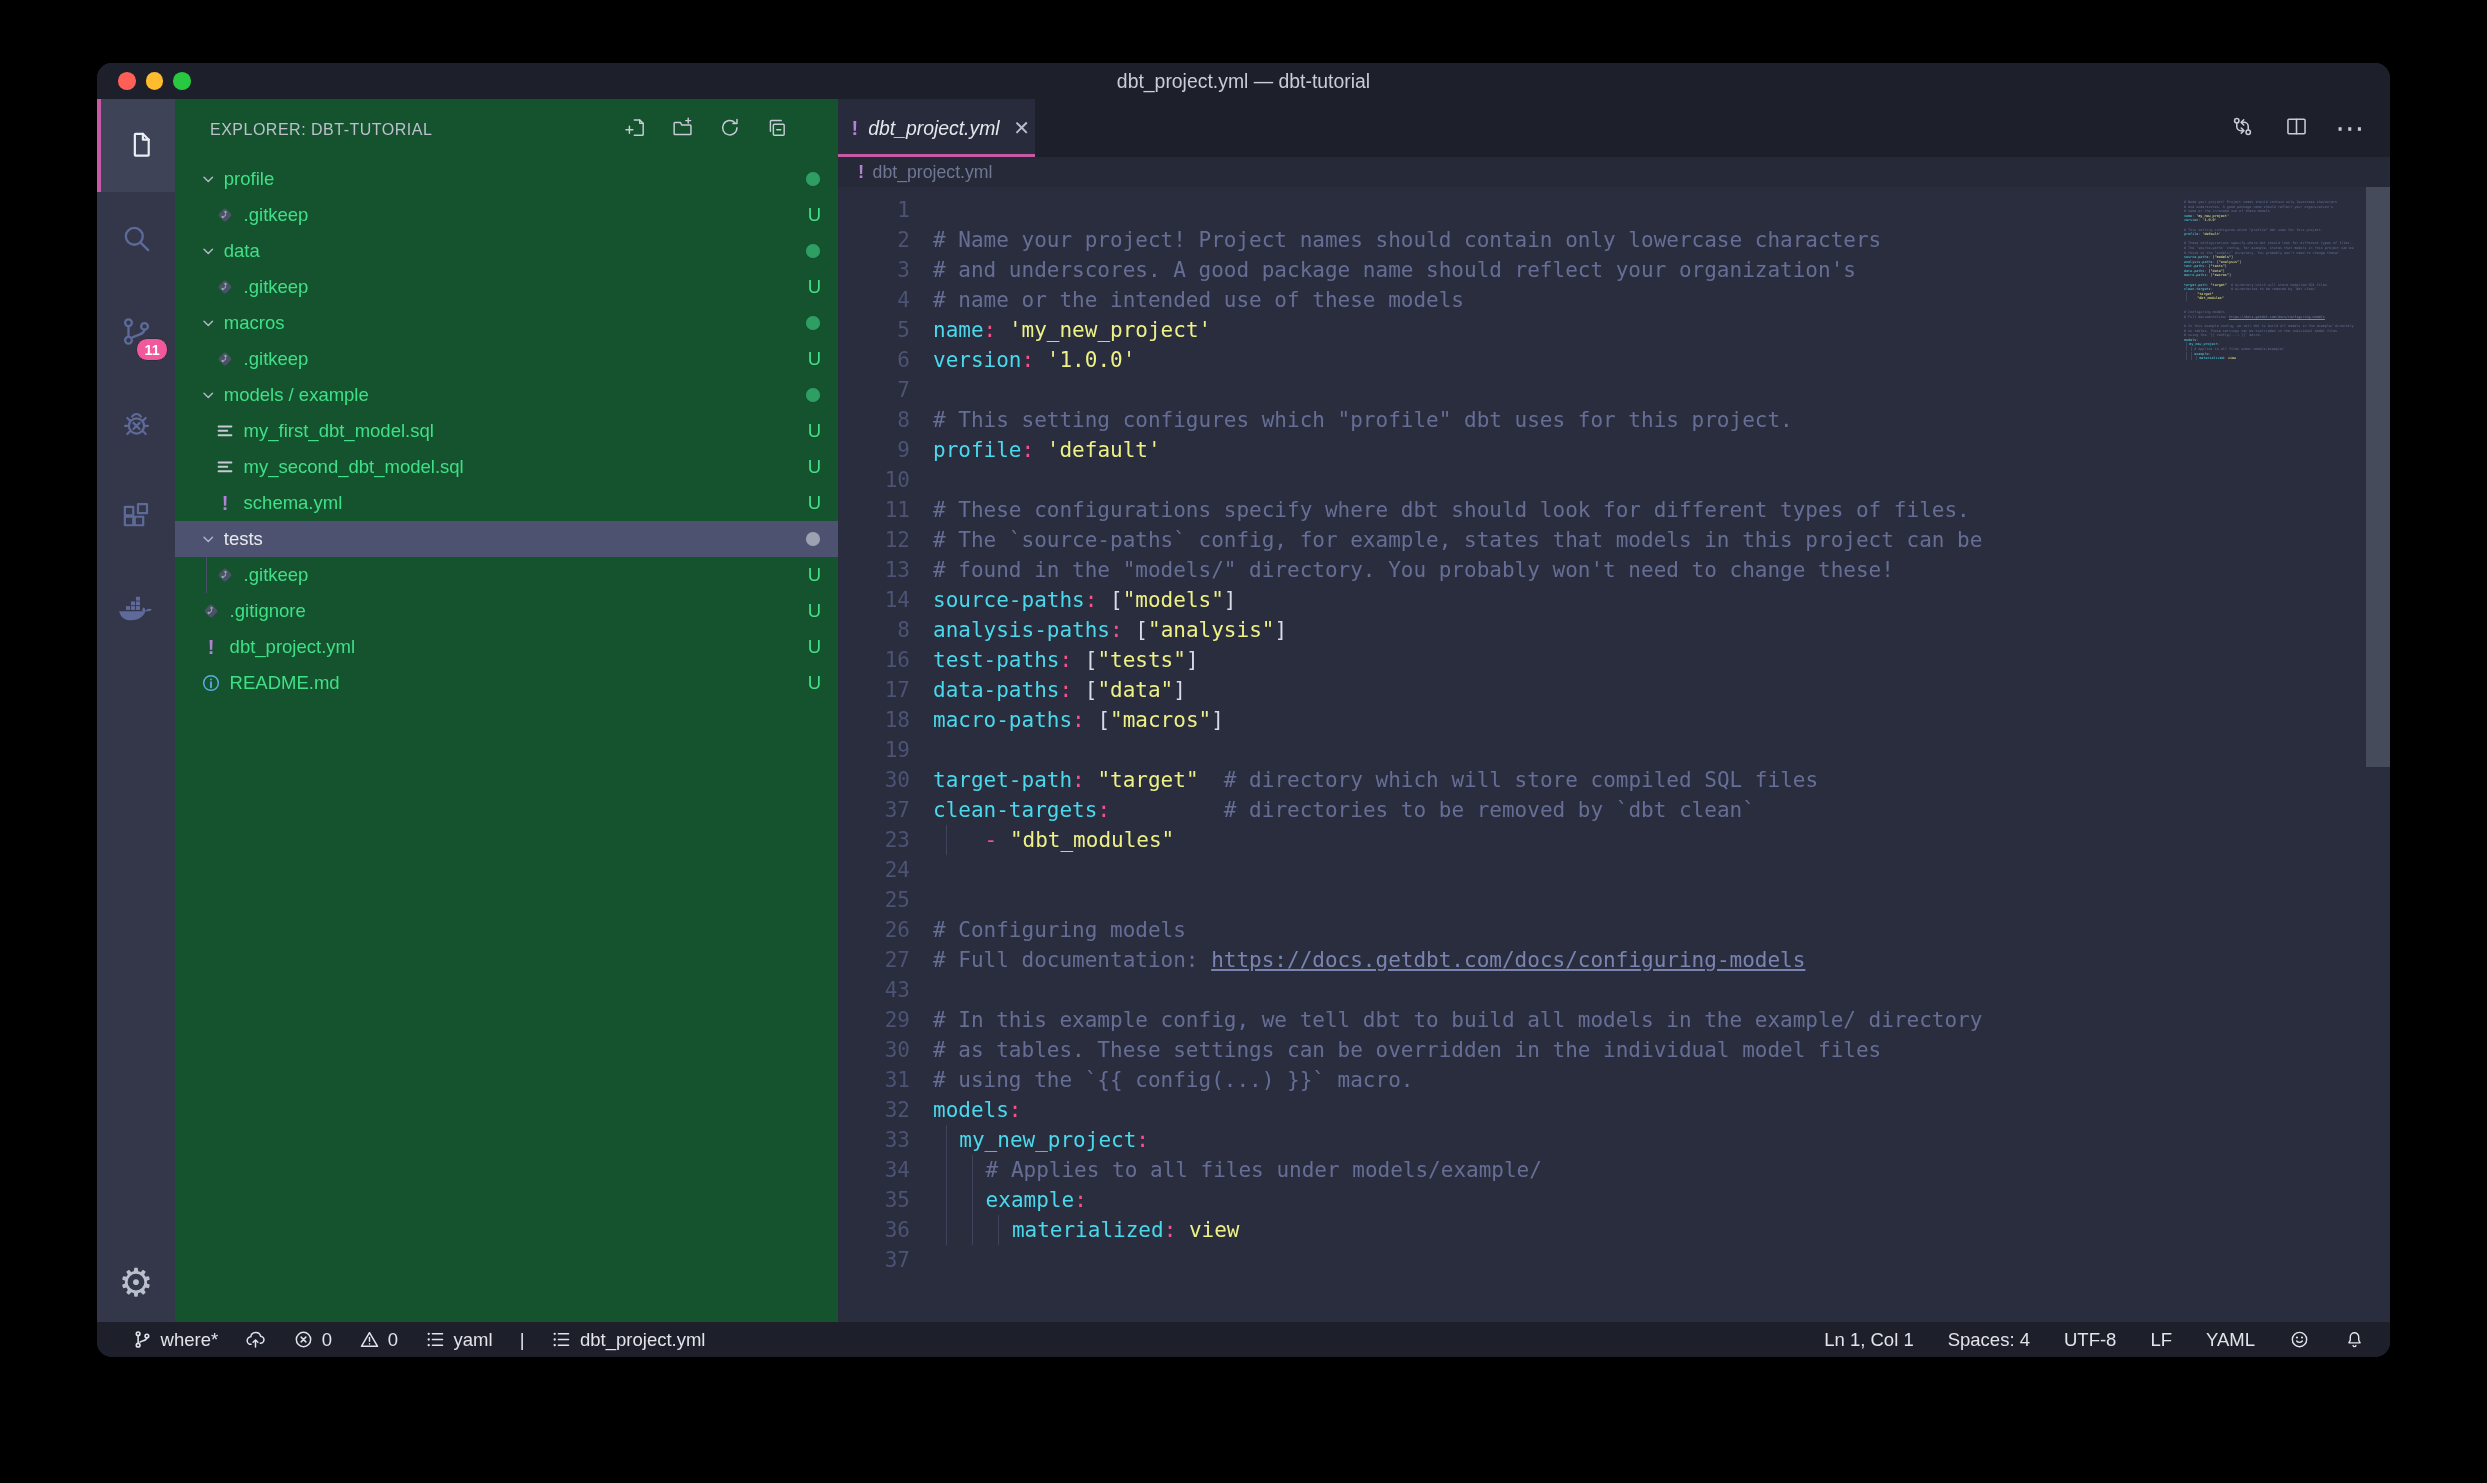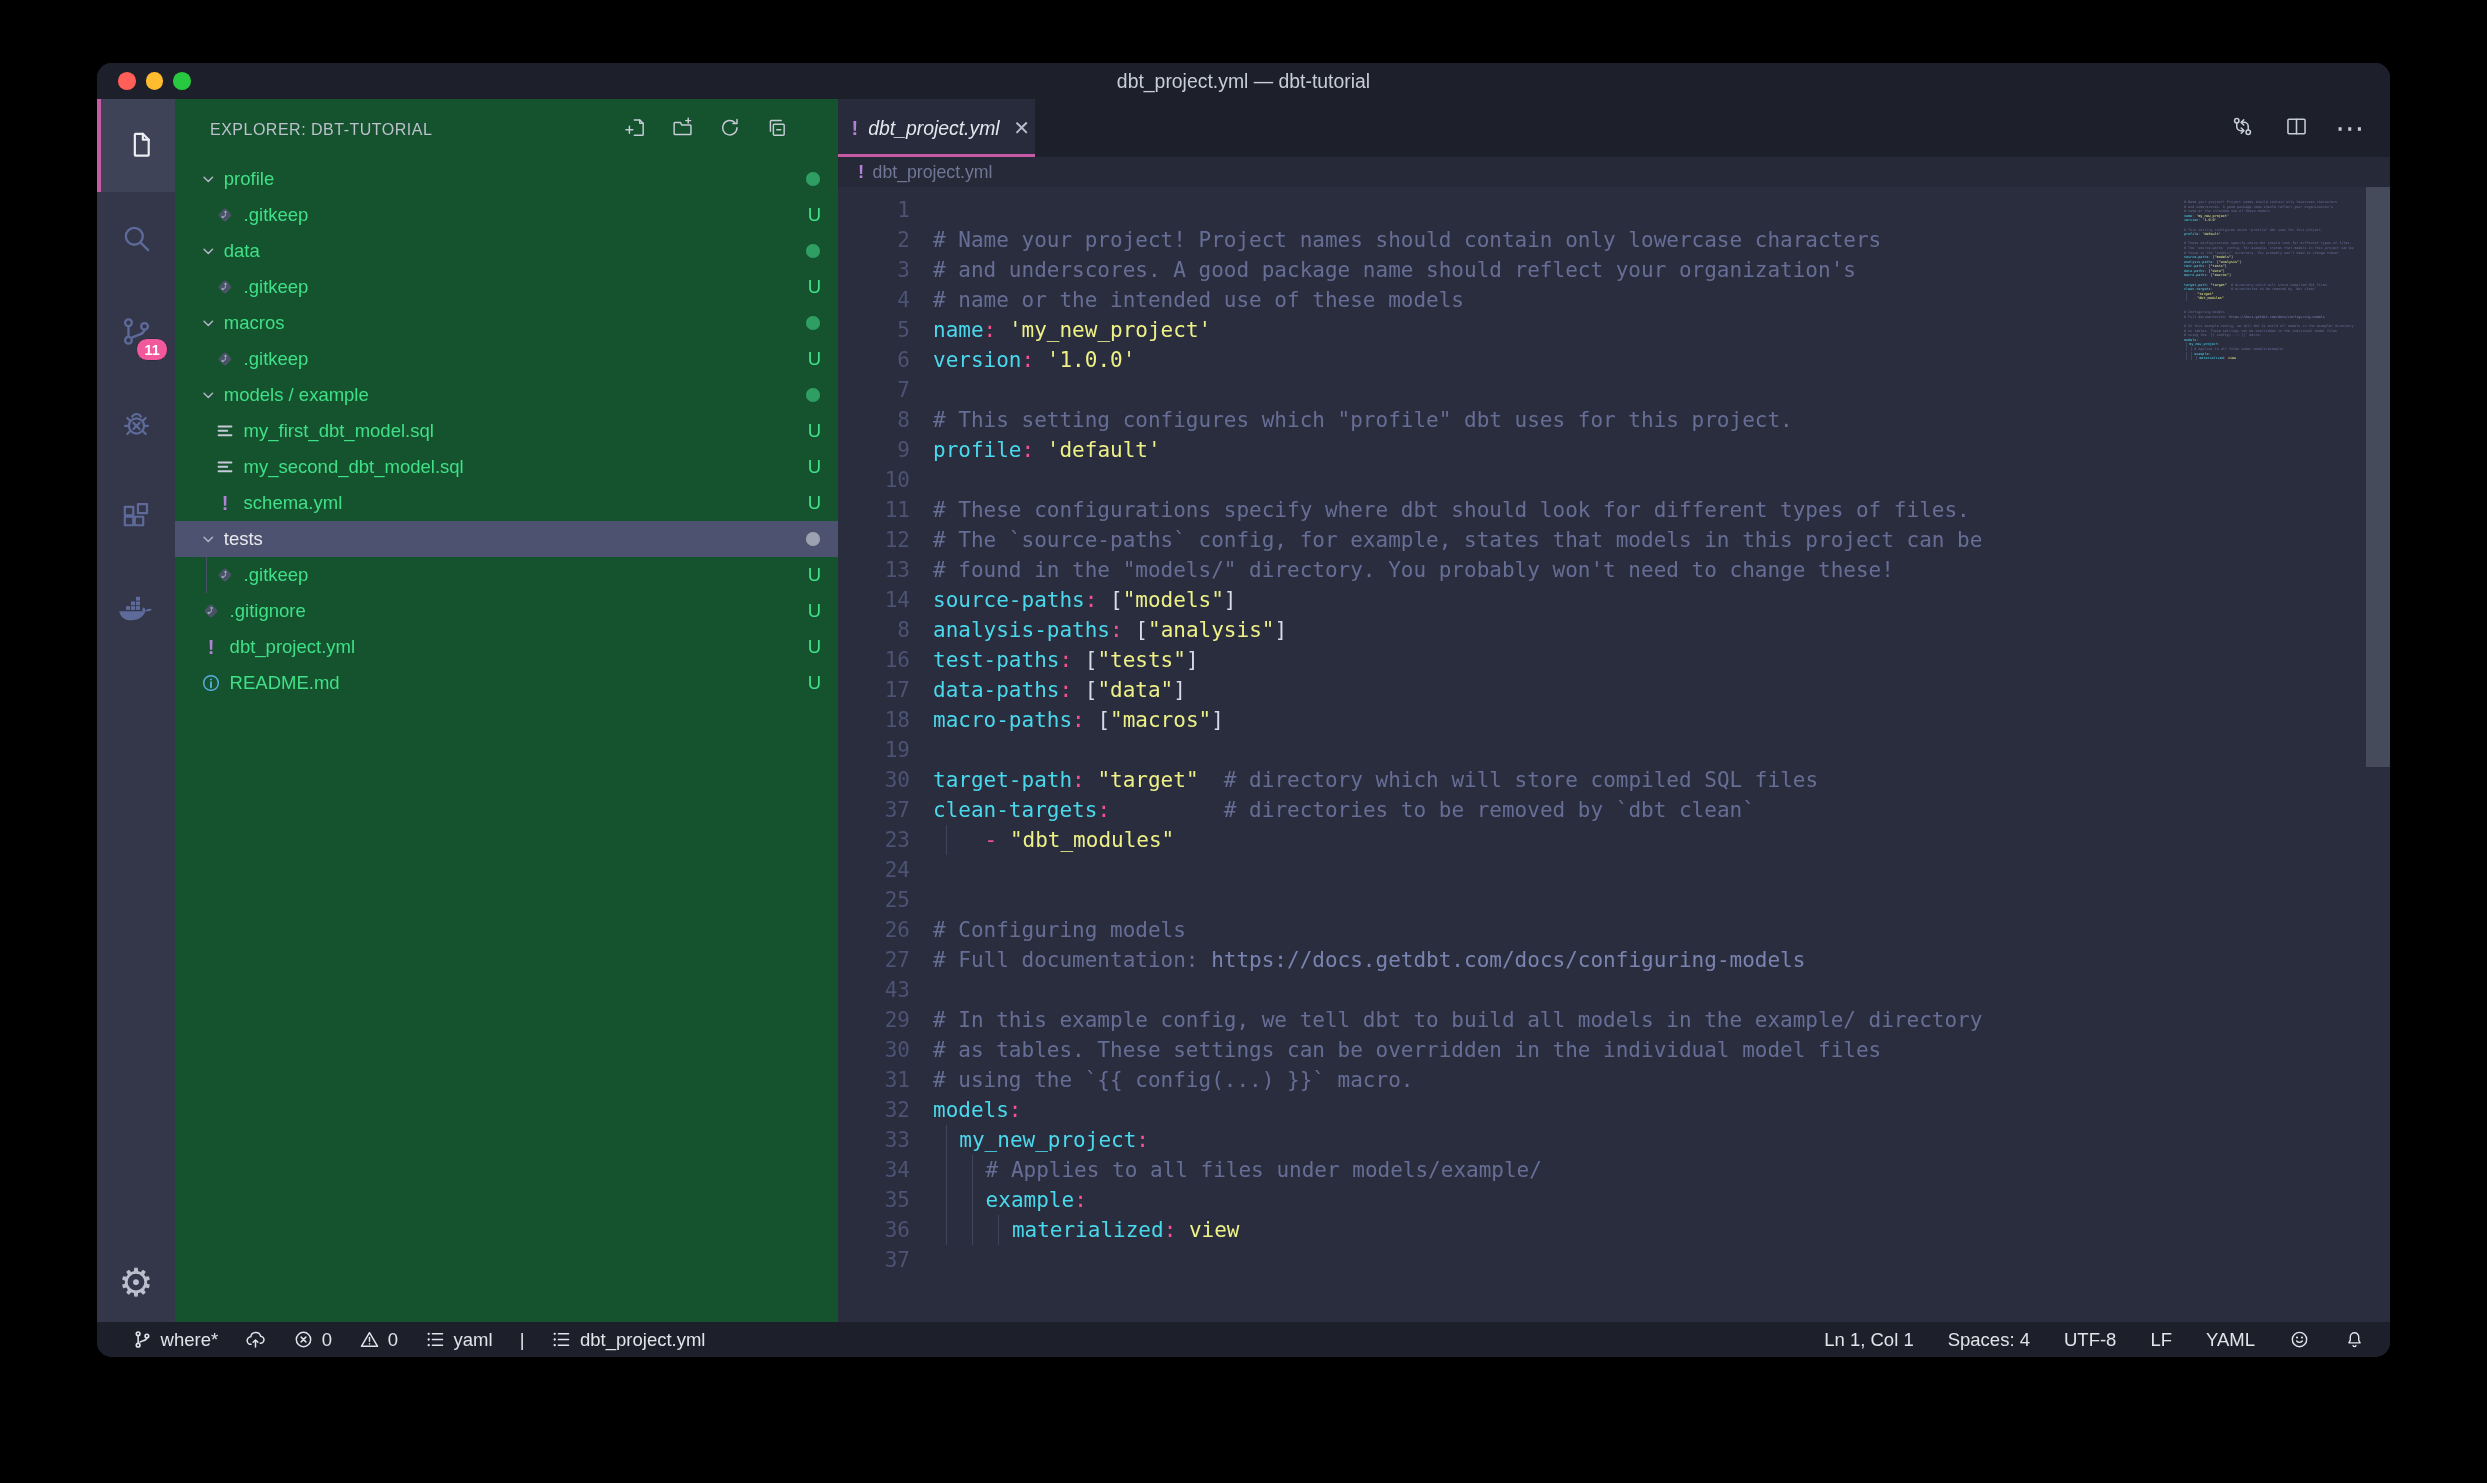--- a/index.html
+++ b/index.html
@@ -50,21 +50,21 @@
   .glyph-more{font-size:29px;line-height:1;letter-spacing:1.7px;}
   .breadcrumb{flex:0 0 30px;background:#262A38;display:flex;align-items:center;padding-left:20px;font-size:17.7px;color:#6F7795;gap:8.4px;}
   .breadcrumb .bangtxt{font-size:18.5px;}
   
   .codearea{flex:1;position:relative;overflow:hidden;font-family:"DejaVu Sans Mono",monospace;font-size:21px;}
   .codescroll{position:absolute;inset:0;padding-top:7.6px;}
   .cline{display:flex;height:30px;line-height:30px;}
   .lno{flex:0 0 72px;text-align:right;color:#4C5374;user-select:none;}
   .ltext{padding-left:23px;white-space:pre;}
   .tk-c{color:#676E95}.tk-k{color:#4AD9EC}.tk-p{color:#F5508F}.tk-s{color:#EEF186}
-  .tk-b{color:#D7DBE8}.tk-l{color:#7A84B0;}.tk-t{color:#A6ACCD}
+  .tk-b{color:#D7DBE8}.tk-l{color:#7A84B0;text-decoration:underline}.tk-t{color:#A6ACCD}
   .guide{display:inline-block;width:0;border-left:0.8px solid #3E4459;height:30px;vertical-align:top;}
   .minimap{position:absolute;top:8.4px;left:1346px;width:174px;overflow:hidden;font-size:3.4px;line-height:4.6px;}
   .mline{height:4.6px;white-space:pre;}
   .mline .guide{height:4.2px;}
   .vscroll{position:absolute;top:0;right:0;width:23.6px;height:100%;}
   .vthumb{position:absolute;top:0;right:0;width:23.6px;height:580px;background:#464B5C;}
   
   .statusbar{flex:0 0 35px;background:#1D202B;display:flex;align-items:center;padding:0 25px 0 35px;color:#E2E4EA;font-size:18.5px;}
   .sb-left{display:flex;align-items:center;gap:27px;}
   .sb-right{margin-left:auto;display:flex;align-items:center;gap:34px;}

